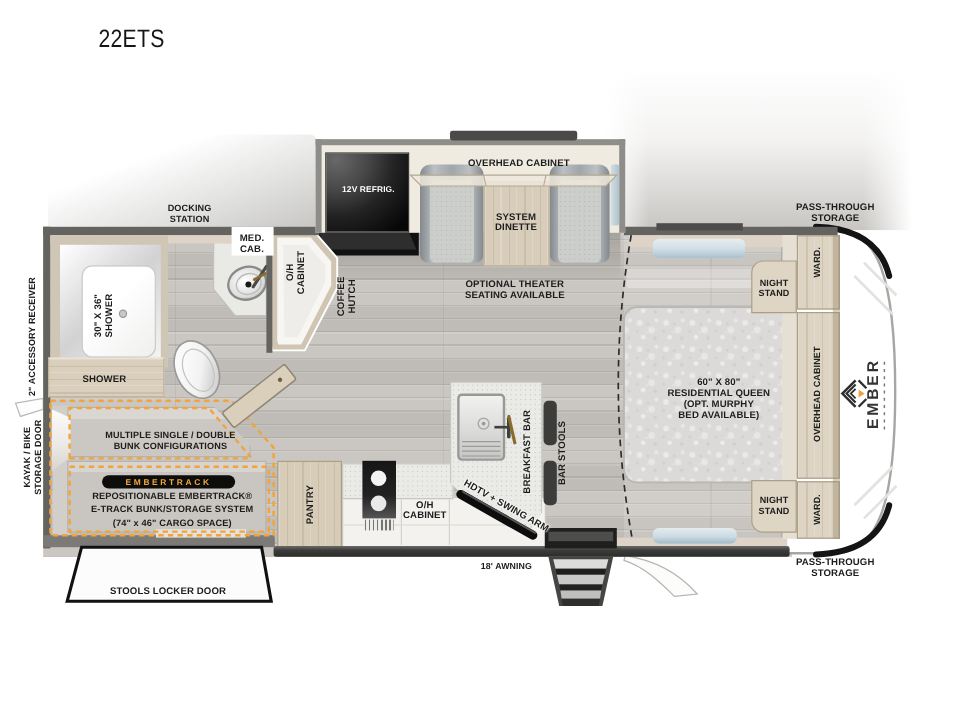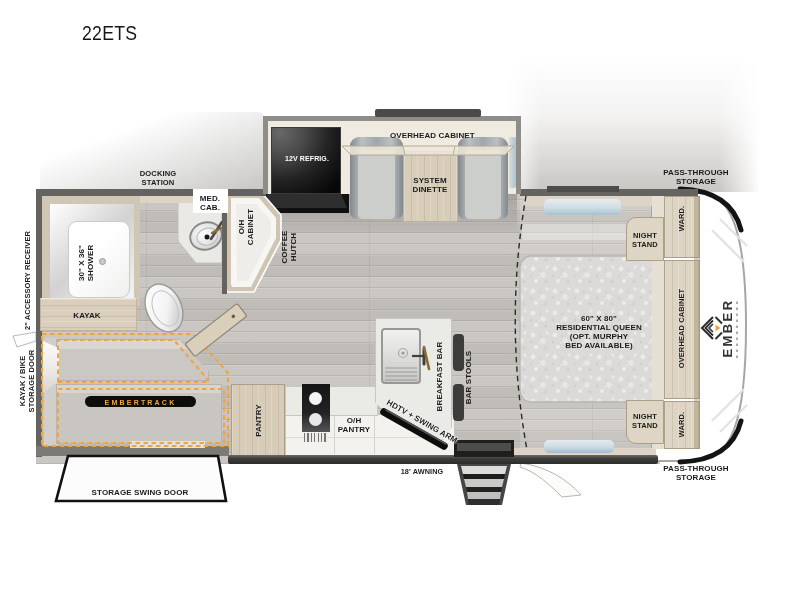--- a/index.html
+++ b/index.html
@@ -273,25 +273,32 @@
 STATION</div>
 <div class="lbl" style="left:175px;top:194px;width:70px;">MED.
 CAB.</div>
 <div class="lbl" style="left:656px;top:168px;width:80px;">PASS-THROUGH
 STORAGE</div>
 <div class="lbl" style="left:656px;top:464px;width:80px;">PASS-THROUGH
 STORAGE</div>
 <div class="lbl" style="left:390px;top:131px;width:80px;">OVERHEAD CABINET</div>
 <div class="lbl" style="left:390px;top:176px;width:80px;">SYSTEM
 DINETTE</div>
-<div class="lbl" style="left:47px;top:311px;width:80px;">KAYAK</div>
+<div class="lbl" style="left:369px;top:232px;width:120px;">OPTIONAL THEATER
+SEATING AVAILABLE</div>
+<div class="lbl" style="left:47px;top:311px;width:80px;">SHOWER</div>
+<div class="lbl" style="left:82px;top:358px;width:120px;font-size:7.6px;">MULTIPLE SINGLE / DOUBLE
+BUNK CONFIGURATIONS</div>
 <div class="lbl" style="left:85px;top:398px;width:111px;color:#f0a83c;font-size:7px;letter-spacing:2.2px;z-index:31;">EMBERTRACK</div>
-<div class="lbl" style="left:80px;top:488px;width:120px;">STORAGE SWING DOOR</div>
+<div class="lbl" style="left:72px;top:408px;width:143px;line-height:11px;font-size:7.7px;">REPOSITIONABLE EMBERTRACK®
+E-TRACK BUNK/STORAGE SYSTEM
+(74" x 46" CARGO SPACE)</div>
+<div class="lbl" style="left:80px;top:488px;width:120px;">STOOLS LOCKER DOOR</div>
 <div class="lbl" style="left:314px;top:416px;width:80px;">O/H
-PANTRY</div>
+CABINET</div>
 <div class="lbl" style="left:382px;top:467px;width:80px;font-size:7.3px;">18' AWNING</div>
 <div class="lbl" style="left:539px;top:314px;width:120px;">60" X 80"
 RESIDENTIAL QUEEN
 (OPT. MURPHY
 BED AVAILABLE)</div>
 <div class="lbl" style="left:615px;top:231px;width:60px;font-size:7.5px;">NIGHT
 STAND</div>
 <div class="lbl" style="left:615px;top:412px;width:60px;font-size:7.5px;">NIGHT
 STAND</div>
 

